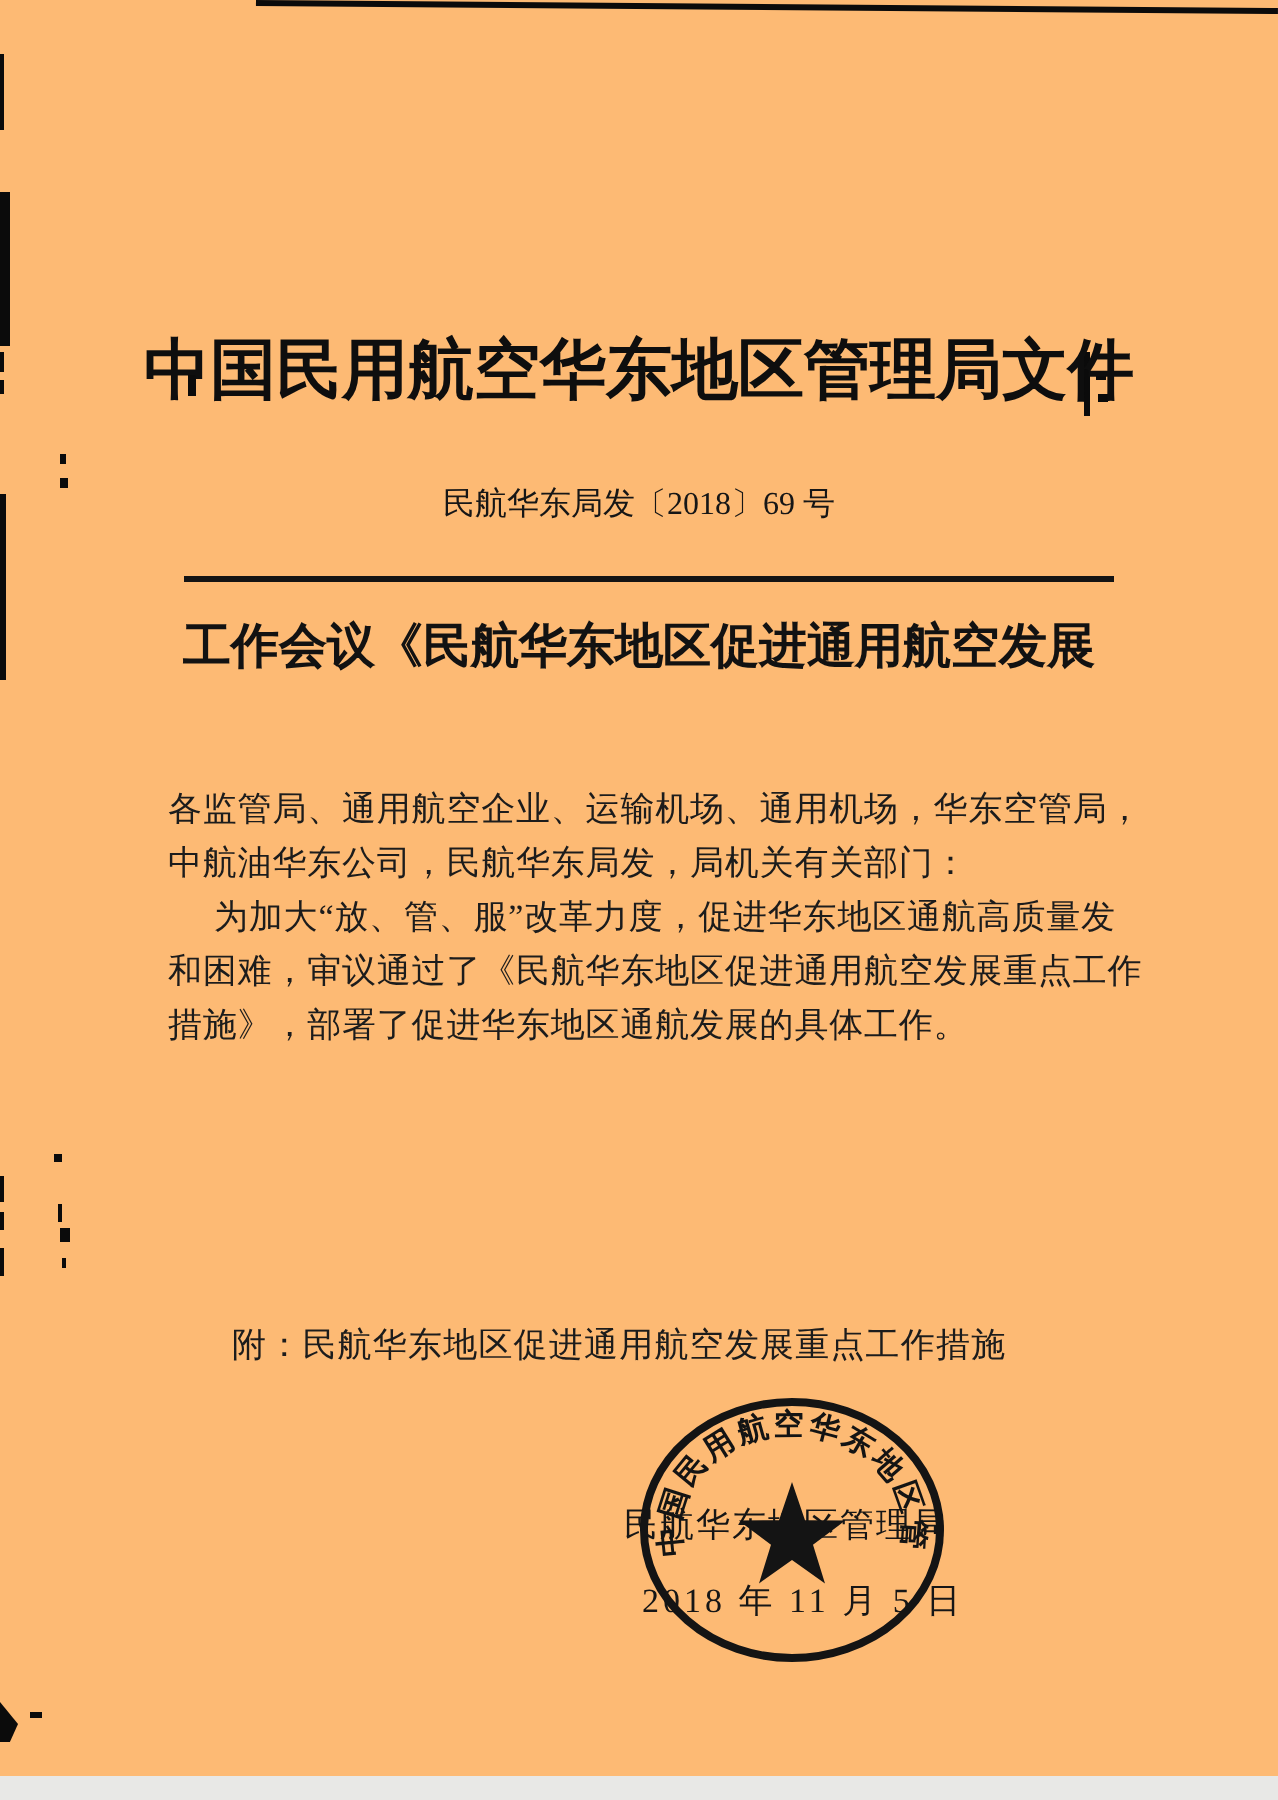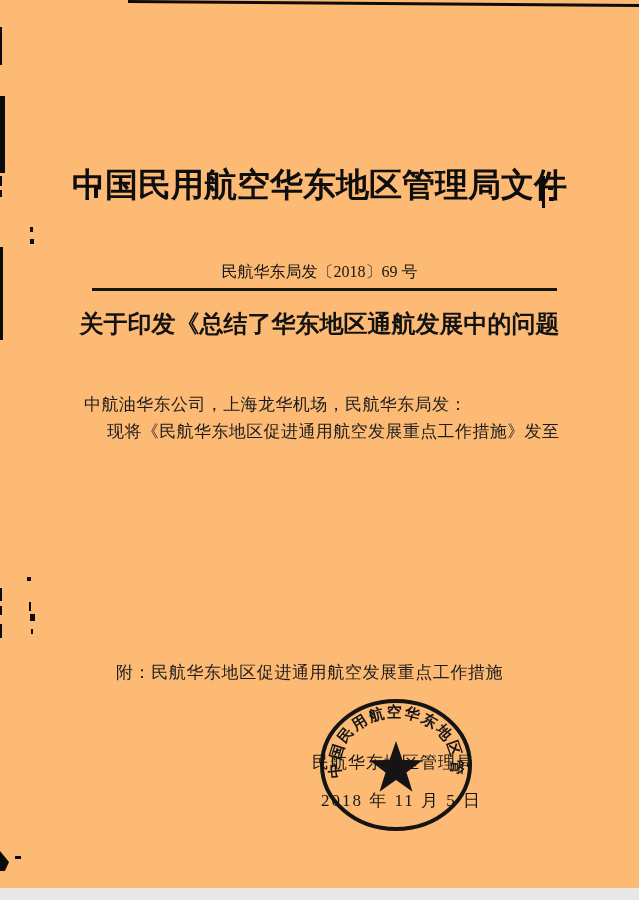--- a/index.html
+++ b/index.html
@@ -12,21 +12,21 @@
     color:#1b1b1b;
     margin:0 auto;
   }
   .artifact{position:absolute;background:#0b0b0b;}
   .org-title{
     position:absolute;top:163px;left:0;width:100%;
     text-align:center;font-size:33px;font-weight:700;
     color:#0e0e0e;letter-spacing:0px;white-space:nowrap;
   }
   .doc-number{
-    position:absolute;top:262px;left:0;width:100%;
+    position:absolute;top:242px;left:0;width:100%;
     text-align:center;font-size:16px;color:#161616;white-space:nowrap;
   }
   .rule{position:absolute;left:92px;top:288px;width:465px;height:3px;background:#141414;}
   .subject{
     position:absolute;top:309px;left:0;width:100%;
     text-align:center;font-size:24px;font-weight:700;line-height:31px;color:#121212;
   }
   .body-block{
     position:absolute;left:84px;top:391px;width:494px;
     font-size:17px;line-height:27px;letter-spacing:0.4px;color:#1c1c1c;
@@ -75,26 +75,29 @@
   <div class="artifact" style="left:0;top:851px;width:9px;height:20px;clip-path:polygon(0 0,100% 55%,55% 100%,0 100%);"></div>
   <div class="artifact" style="left:15px;top:856px;width:6px;height:3px;"></div>
   <div class="smudge" style="left:8px;top:893px;width:480px;height:2px;"></div>
   <div class="smudge" style="left:500px;top:892px;width:133px;height:3px;background:rgba(30,30,30,0.35);"></div>
 
   <div class="org-title">中国民用航空华东地区管理局文件</div>
   <div class="doc-number">民航华东局发〔2018〕69 号</div>
   <div class="rule"></div>
 
   <div class="subject">
-    <div>关于印发《总结了华东地区通航发展中的问题</div>
+    <div>工作会议《民航华东地区促进通用航空发展</div>
   </div>
 
   <div class="body-block">
-      <div class="body-line">中航油华东公司，上海龙华机场，民航华东局发：</div>
-      <div class="body-line indent">现将《民航华东地区促进通用航空发展重点工作措施》发至</div>
+      <div class="body-line">各监管局、通用航空企业、运输机场、通用机场，华东空管局，</div>
+      <div class="body-line">中航油华东公司，民航华东局发，局机关有关部门：</div>
+      <div class="body-line indent">为加大“放、管、服”改革力度，促进华东地区通航高质量发</div>
+      <div class="body-line">和困难，审议通过了《民航华东地区促进通用航空发展重点工作</div>
+      <div class="body-line">措施》，部署了促进华东地区通航发展的具体工作。</div>
     </div>
 
   <div class="attachment">附：民航华东地区促进通用航空发展重点工作措施</div>
 
   <div class="sig-org">民航华东地区管理局</div>
   <div class="sig-date">2018 年 11 月 5 日</div>
 
   <svg class="seal" width="160" height="140" viewBox="0 0 160 140">
     <ellipse cx="80" cy="68" rx="74" ry="64" fill="none" stroke="#141414" stroke-width="4"></ellipse>
     <polygon fill="#141414" points="80,44 86.5,63.1 106.6,63.3 90.5,75.4 96.5,94.7 80,83 63.5,94.7 69.5,75.4 53.4,63.3 73.5,63.1"></polygon>

